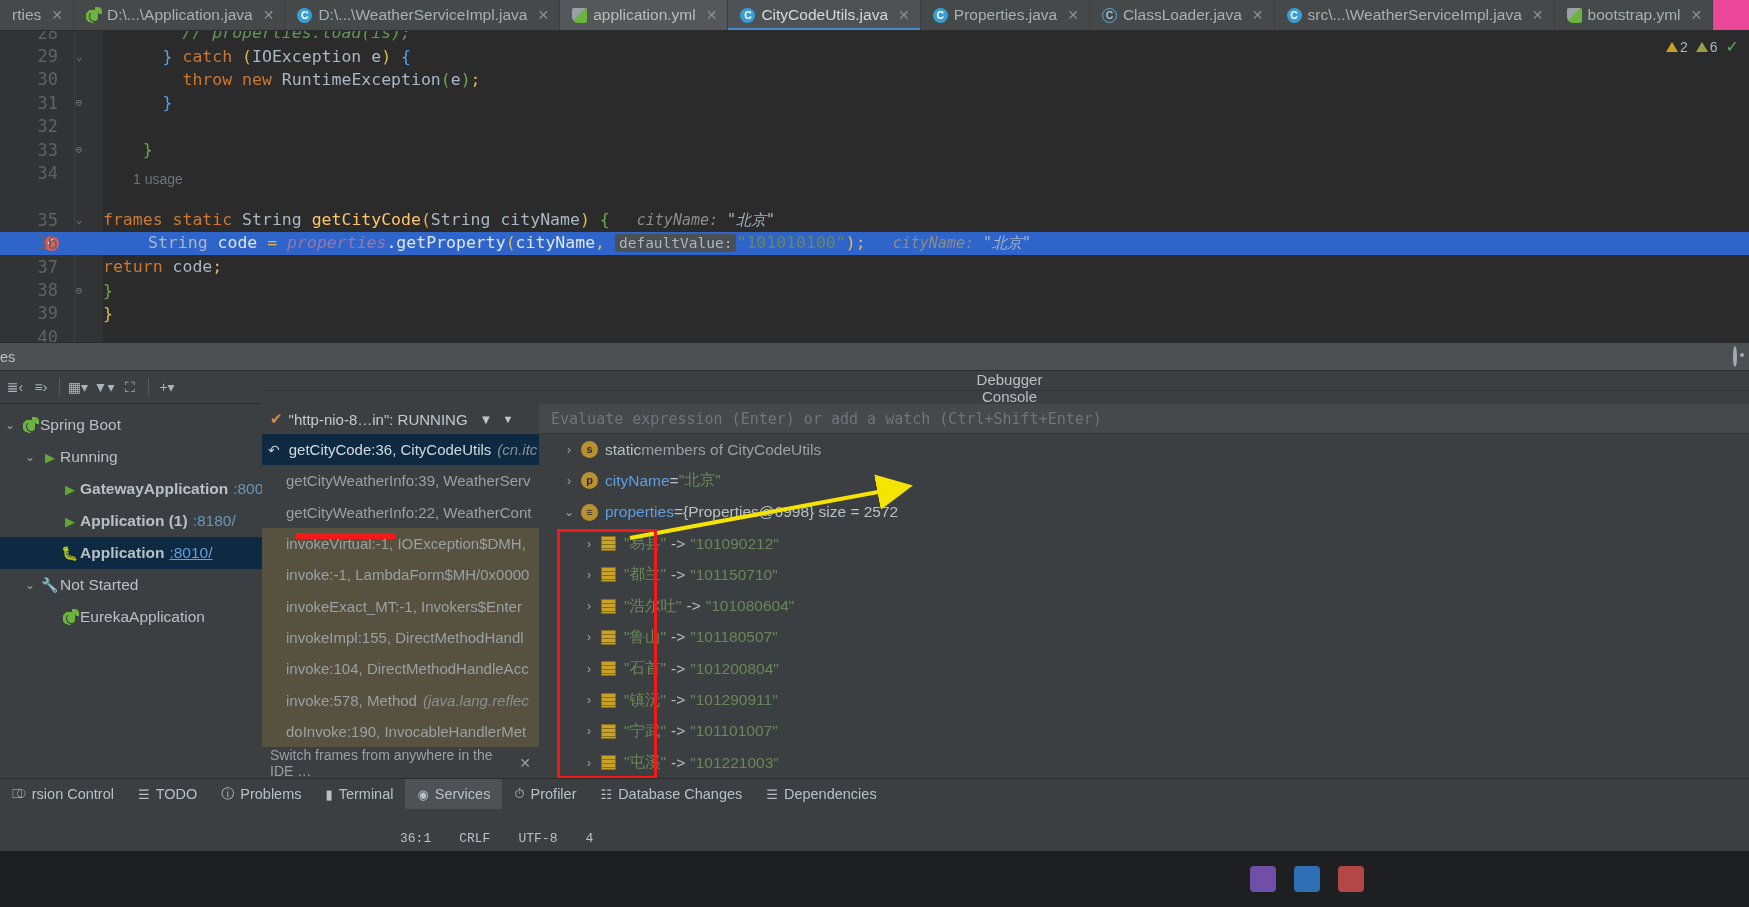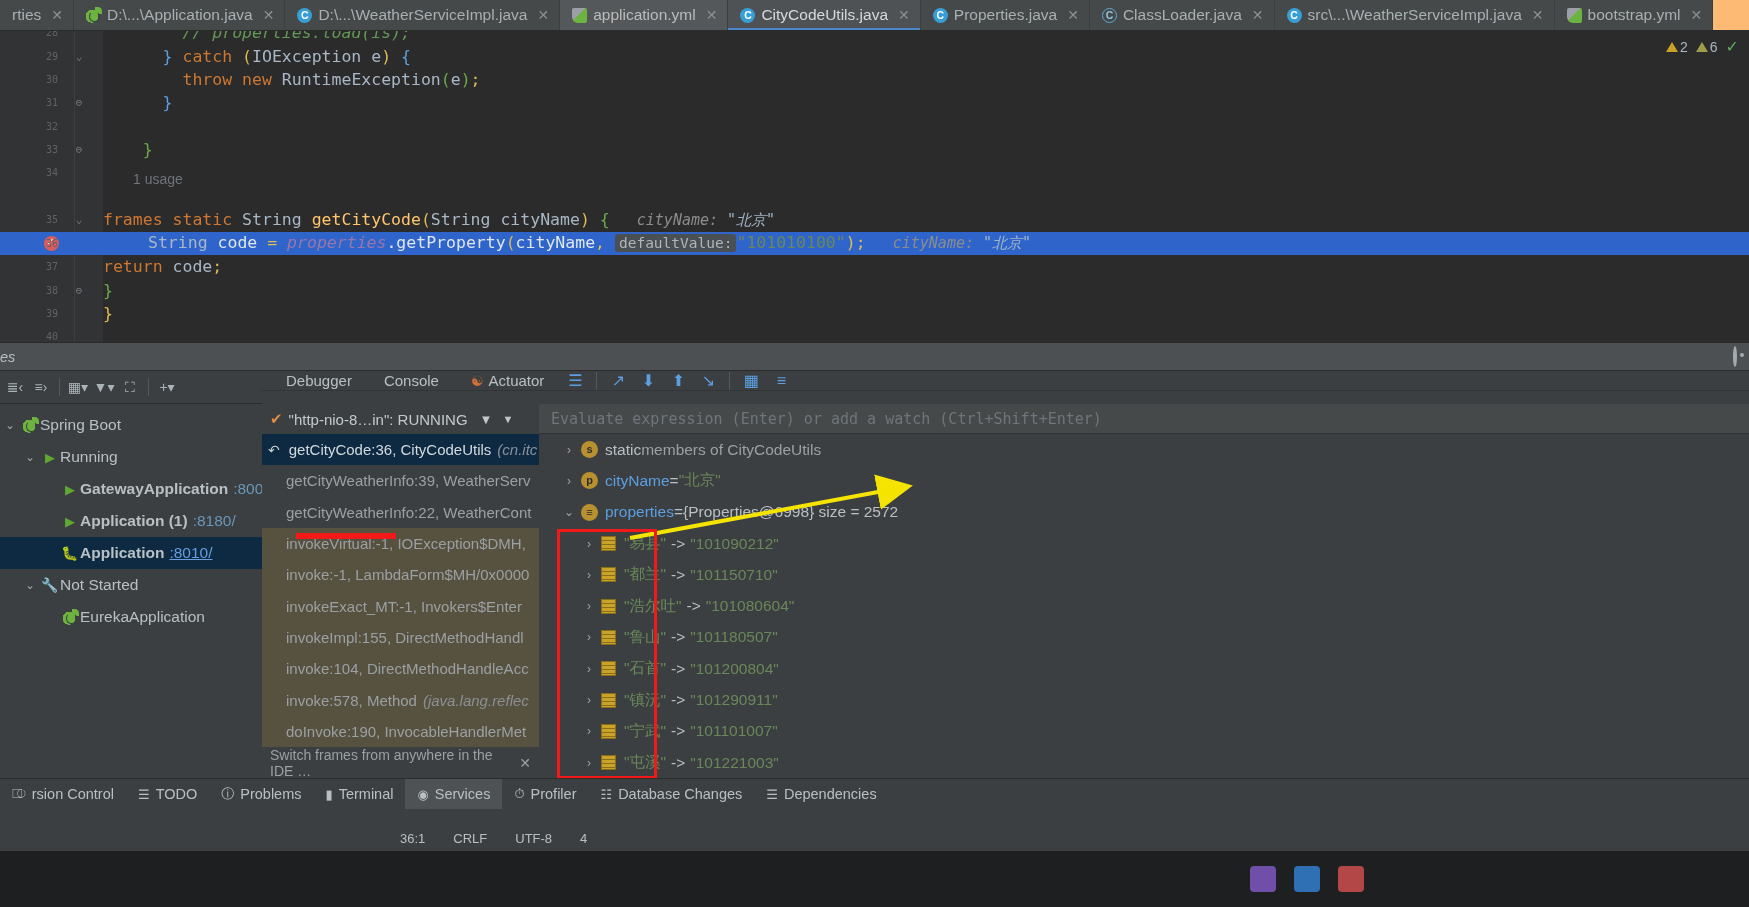--- a/index.html
+++ b/index.html
@@ -8,21 +8,21 @@
     width: 1749px; height: 907px;
     background: #3c3f41;
     font-family: "Liberation Sans", sans-serif;
     overflow: hidden;
   }
   .root { position: relative; width: 1749px; height: 907px; background: #3c3f41; }
 
   
   .tabbar {
     position: absolute; left: 0; top: 0; width: 1749px; height: 31px;
-    background: #fdba74; display: flex; align-items: stretch;
+    background: #ec4899; display: flex; align-items: stretch;
     border-bottom: 1px solid #2b2b2b; overflow: hidden;
   }
   .tab {
     display: flex; align-items: center; gap: 6px;
     padding: 0 10px 0 12px; font-size: 15.5px; color: #bbbbbb;
     background: #4e5254; border-right: 1px solid #3c3f41;
     white-space: nowrap; cursor: default; position: relative;
   }
   .tab.inactive { background: #45494a; color: #a9b0b3; }
   .tab.dim { background: #55585a; }
@@ -62,21 +62,21 @@
   }
   .gutter {
     position: absolute; left: 0; top: 0; width: 75px; height: 100%;
     background: #313335; border-right: 1px solid #3c3f41;
   }
   .vbar { position: absolute; left: 75px; top: 0; width: 28px; height: 100%; background: #313335; }
   .codearea { position: absolute; left: 0; top: 0; right: 0; bottom: 0; }
   .line { position: absolute; left: 0; right: 0; height: 23.4px; display: flex; align-items: center; }
   .lnum {
     position: absolute; left: 0; width: 58px; text-align: right;
-    font-size: 10px; color: #606366; font-family: "DejaVu Sans Mono", monospace;
+    font-size: 17px; color: #606366; font-family: "DejaVu Sans Mono", monospace;
   }
   .fold {
     position: absolute; left: 72px; width: 14px; text-align: center;
     font-size: 11px; color: #787878;
   }
   .code {
     position: absolute; left: 103px; right: 0; font-size: 16.5px;
     color: #a9b7c6; white-space: pre; font-family: "DejaVu Sans Mono", monospace;
   }
   .line.selected { background: #2f65ca; }
@@ -117,21 +117,21 @@
   .tri-weak { width: 0; height: 0; border-left: 6px solid transparent; border-right: 6px solid transparent; border-bottom: 10px solid #9e9e4a; }
   .chk-ok { color: #5fad5f; font-size: 16px; }
   .caret-strip { position: absolute; left: 0; top: 0; width: 4px; height: 23.4px; background: #2f65ca; }
 
   
   .strip {
     position: absolute; left: 0; top: 342px; width: 1749px; height: 29px;
     background: #4c5052; border-top: 1px solid #2b2b2b; border-bottom: 1px solid #2b2b2b;
     display: flex; align-items: center;
   }
-  .strip-label { padding-left: 0px; font-size: 14.5px; color: #b8c0c4; font-style: italic; }
+  .strip-label { padding-left: 0px; font-size: 14.5px; color: #b8c0c4; }
   .strip-right { position: absolute; right: 12px; top: 5px; }
   .gear {
     width: 18px; height: 18px; border-radius: 50%;
     border: 2px solid #a3abb0; position: relative;
   }
   .gear::after {
     content: ""; position: absolute; left: 5px; top: 5px; width: 4px; height: 4px;
     border-radius: 50%; background: #a3abb0;
   }
 
@@ -159,21 +159,21 @@
   .wrench { color: #b8c0c4; font-size: 14px; }
   .tlabel { font-weight: bold; }
   .tlabel.norm { font-weight: normal; }
   .port { color: #6897bb; margin-left: 5px; font-weight: normal; }
   .port.link { text-decoration: underline; color: #669ee0; }
 
   
   .dbg { position: absolute; left: 262px; top: 0; right: 0; height: 100%; background: #3c3f41; }
   .dbg-tabs {
     height: 20px; display: flex; align-items: center; gap: 0;
-    border-bottom: 1px solid #323537; padding-left: 8px;
+    border-bottom: 1px solid #323537; padding-left: 8px; flex-direction: column;
   }
   .dtab { padding: 0 16px; font-size: 15px; color: #b8c0c4; display: flex; align-items: center; gap: 5px; }
   .actuator-ico { color: #d2703a; font-size: 14px; }
   .dbtn { width: 30px; height: 26px; display: flex; align-items: center; justify-content: center; color: #5c9fe0; font-size: 16px; }
   .dsep { width: 1px; height: 18px; background: #55595b; margin: 0 6px; }
 
   .dbg-body { position: absolute; left: 0; top: 33px; right: 0; bottom: 0; }
   .frames-col { position: absolute; left: 0; top: 0; width: 277px; bottom: 0; background: #3c3f41; }
   .frames-head {
     height: 30px; display: flex; align-items: center; gap: 6px;
@@ -239,21 +239,21 @@
   .bwin {
     display: flex; align-items: center; gap: 6px; padding: 0 12px; height: 100%;
     font-size: 14.5px; color: #b8c0c4;
   }
   .bwin.active { background: #4e5254; }
   .bico { font-size: 13px; color: #b8c0c4; }
 
   
   .taskbar {
     position: absolute; left: 0; top: 809px; width: 1749px; height: 98px;
-    background: #fde047; overflow: hidden;
+    background: #fde047; overflow: hidden; font-family: Liberation Mono, monospace;
   }
   .tb-top { position: absolute; left: 0; top: 0; width: 1749px; height: 16px; background: #3c3f41; }
   .tb-strip {
     position: absolute; left: 0; top: 16px; width: 1749px; height: 26px;
     background: #3c3f41; display: flex; align-items: center;
     font-size: 13px; color: #b8c0c4; padding-left: 400px; gap: 28px;
   }
   .tb-os {
     position: absolute; left: 0; top: 42px; width: 1749px; height: 56px;
     background: #1d1f21; display: flex; align-items: center; gap: 18px; padding-left: 1250px;

